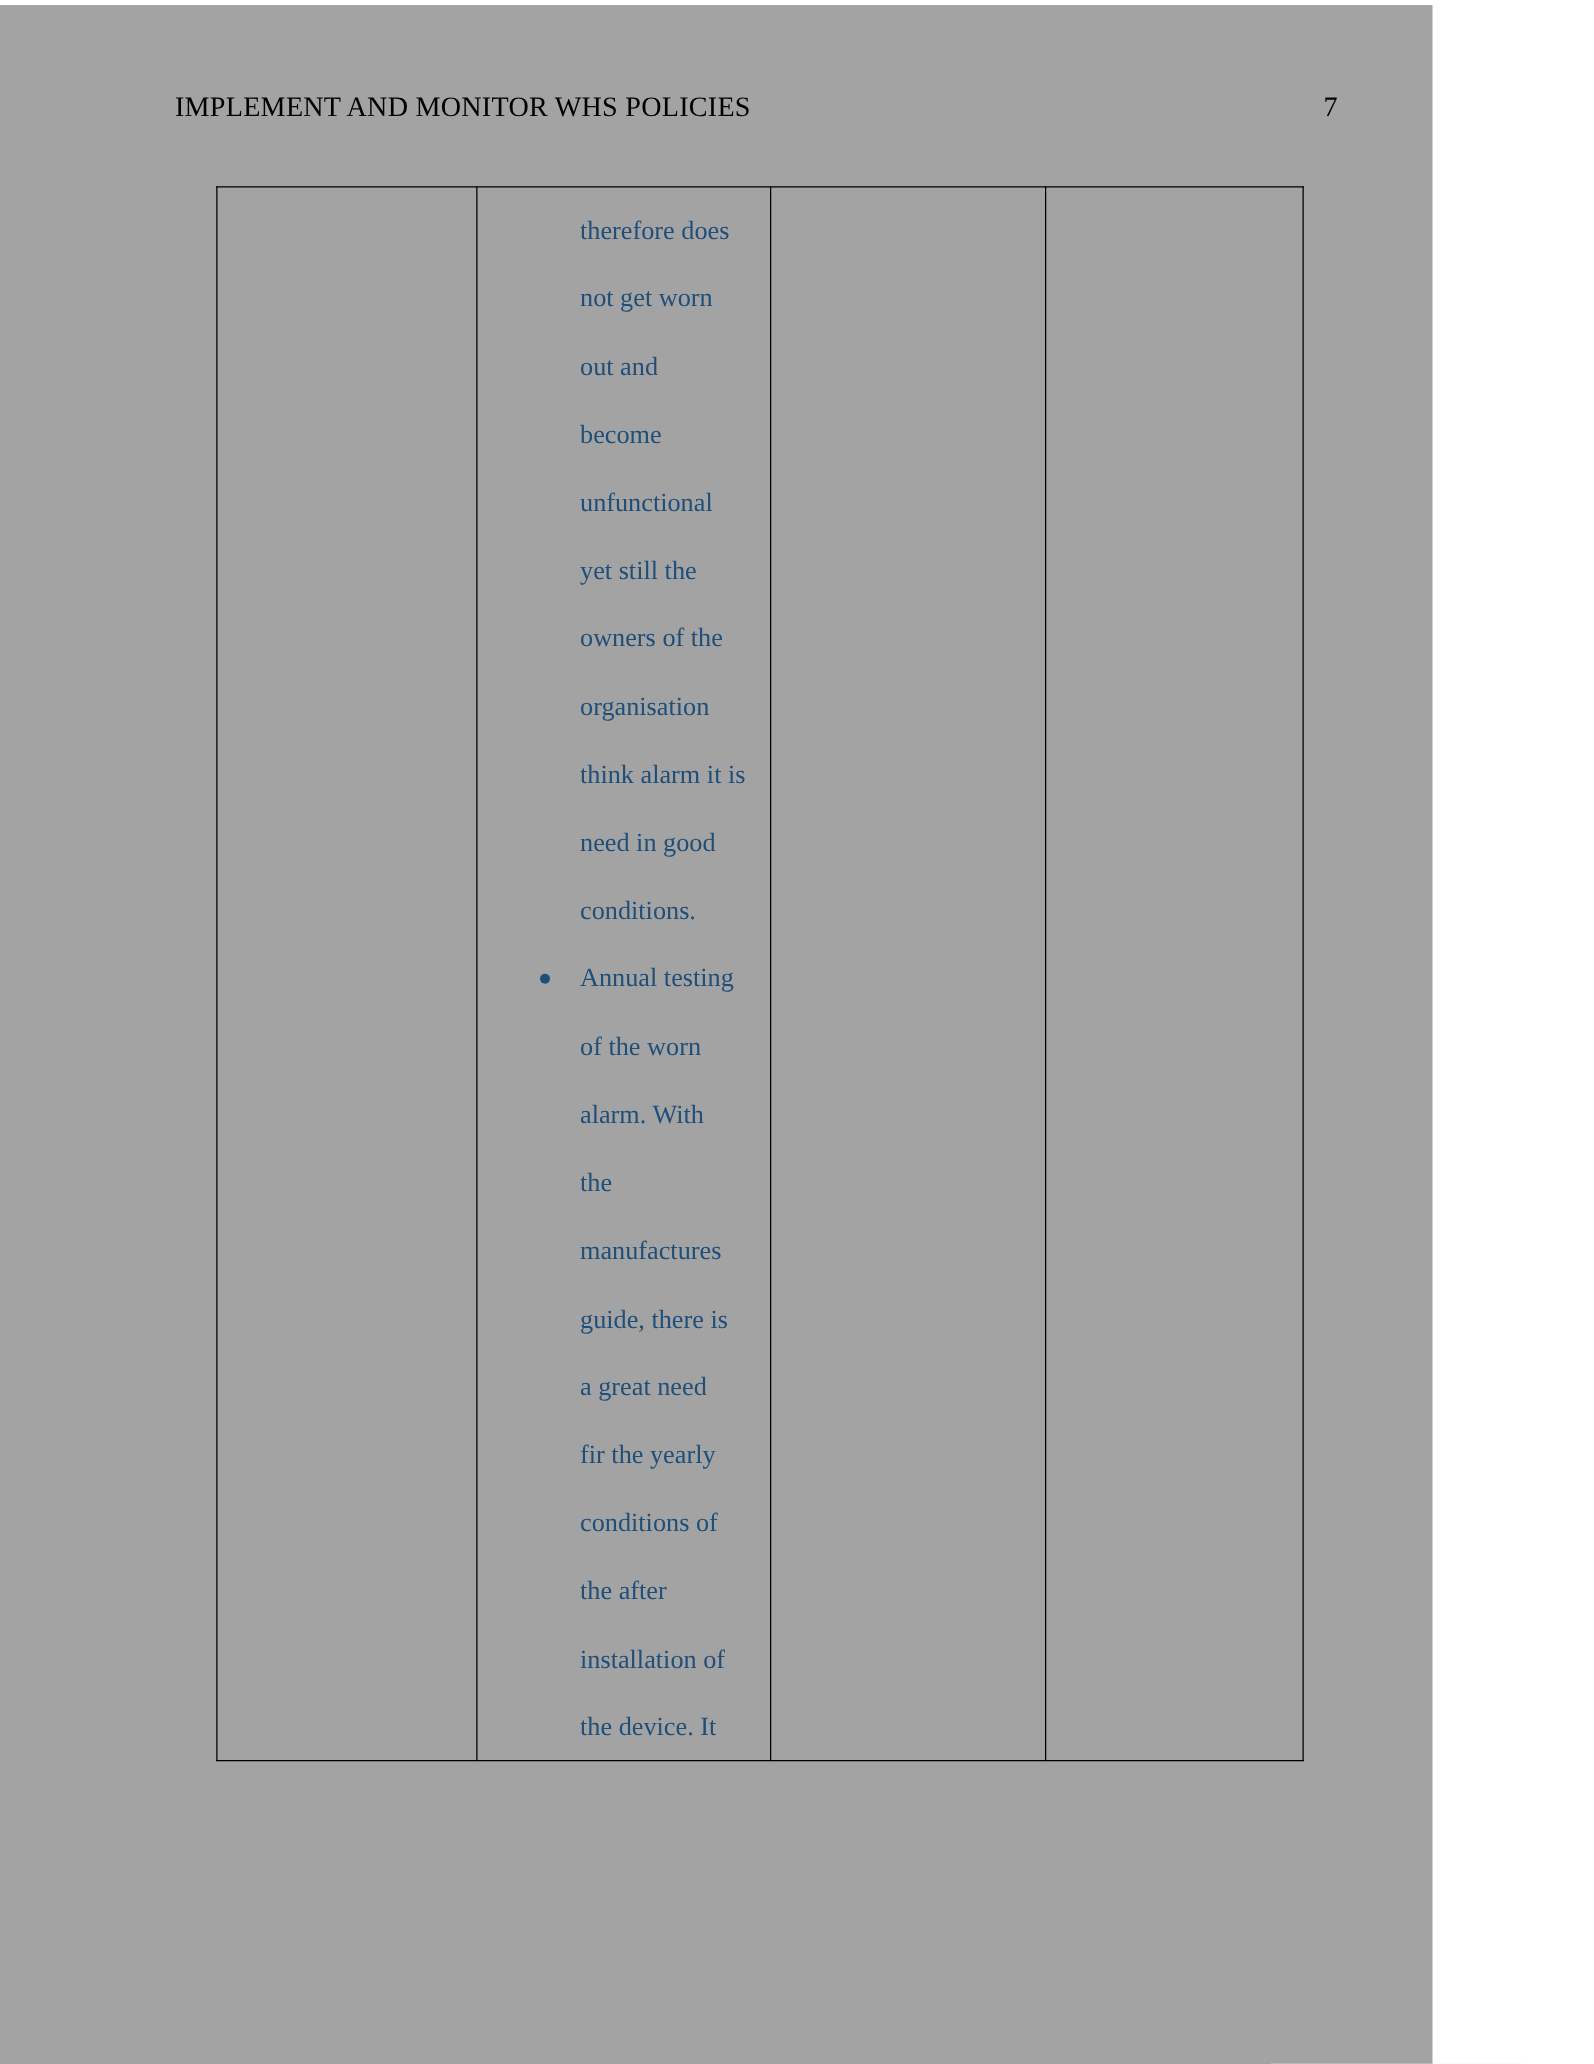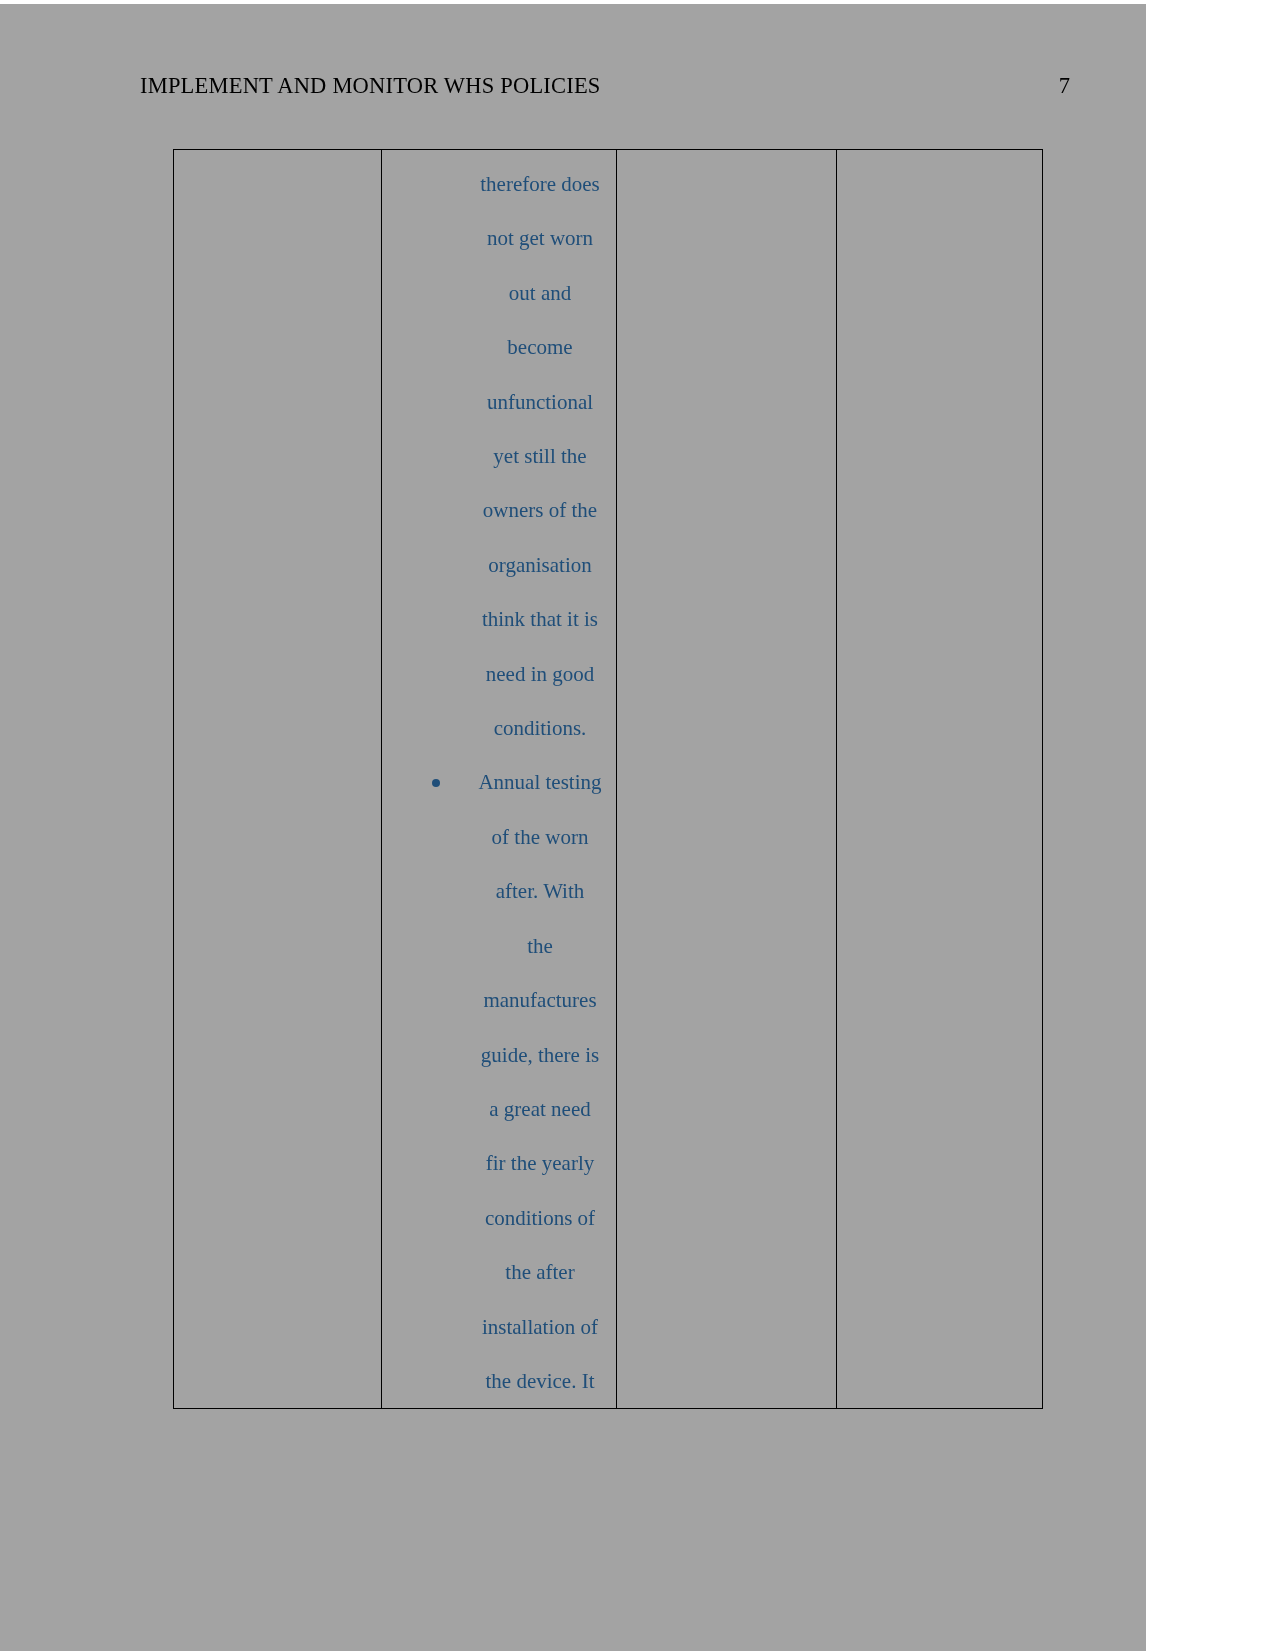--- a/index.html
+++ b/index.html
@@ -53,21 +53,20 @@
 
   
   .doc-table {
     position: absolute;
     left: 173px;
     top: 145px;
     width: 865px;
     height: 1227px;
     border-collapse: collapse;
     table-layout: fixed;
-    text-align: center;
   }
   .doc-table td {
     border: 1.3px solid #000000;
     vertical-align: top;
     padding: 0;
   }
   .col-1 { width: 207px; }
   .col-2 { width: 234px; }
   .col-3 { width: 219px; }
   .col-4 { width: 205px; }
@@ -132,26 +131,26 @@
           <div class="spacer-top"></div>
           <div class="txt-block" id="col2-lines">
               <div class="txt-line plain">therefore does</div>
               <div class="txt-line plain">not get worn</div>
               <div class="txt-line plain">out and</div>
               <div class="txt-line plain">become</div>
               <div class="txt-line plain">unfunctional</div>
               <div class="txt-line plain">yet still the</div>
               <div class="txt-line plain">owners of the</div>
               <div class="txt-line plain">organisation</div>
-              <div class="txt-line plain">think that it is</div>
+              <div class="txt-line plain">think alarm it is</div>
               <div class="txt-line plain">need in good</div>
               <div class="txt-line plain">conditions.</div>
               <div class="txt-line bullet-first"><span class="bullet-dot"></span><span>Annual testing</span></div>
               <div class="txt-line plain">of the worn</div>
-              <div class="txt-line plain">after. With</div>
+              <div class="txt-line plain">alarm. With</div>
               <div class="txt-line plain">the</div>
               <div class="txt-line plain">manufactures</div>
               <div class="txt-line plain">guide, there is</div>
               <div class="txt-line plain">a great need</div>
               <div class="txt-line plain">fir the yearly</div>
               <div class="txt-line plain">conditions of</div>
               <div class="txt-line plain">the after</div>
               <div class="txt-line plain">installation of</div>
               <div class="txt-line plain">the device. It</div>
             </div>

